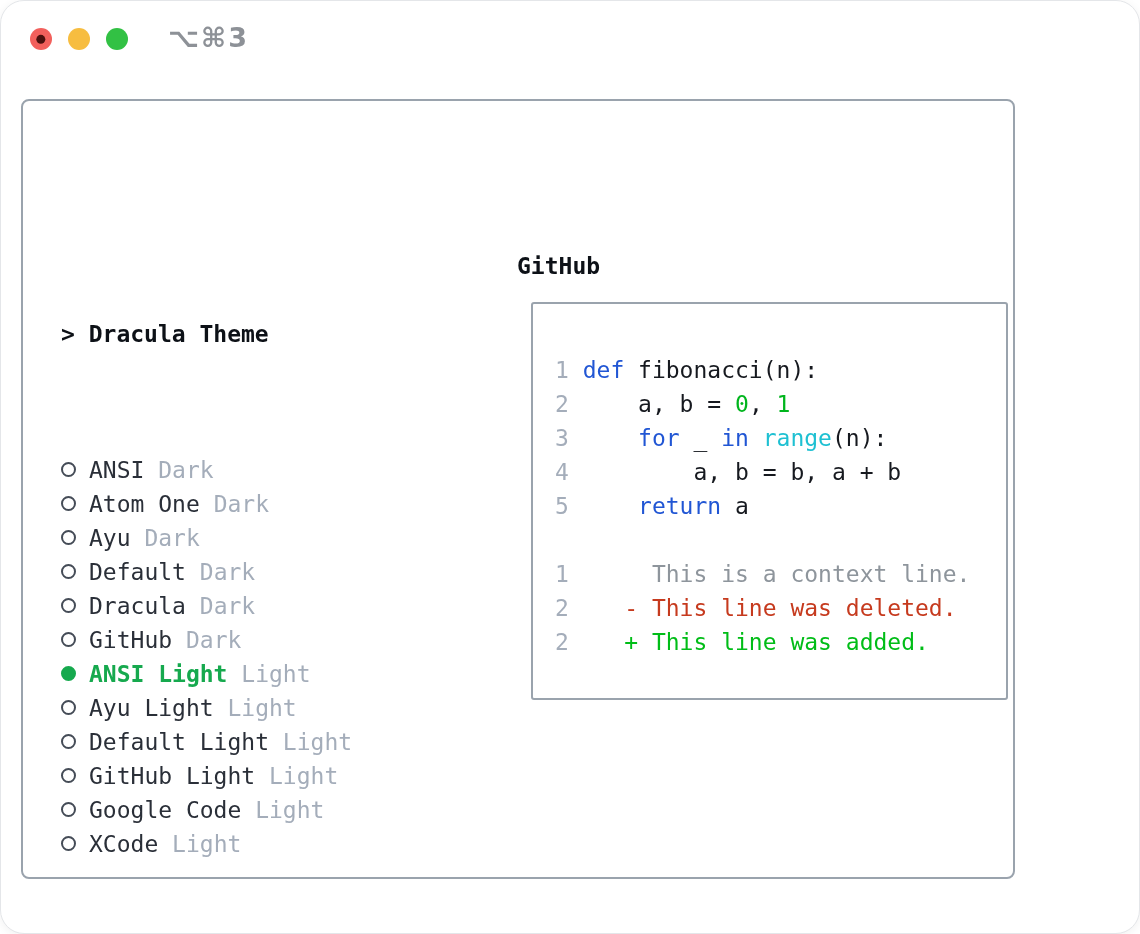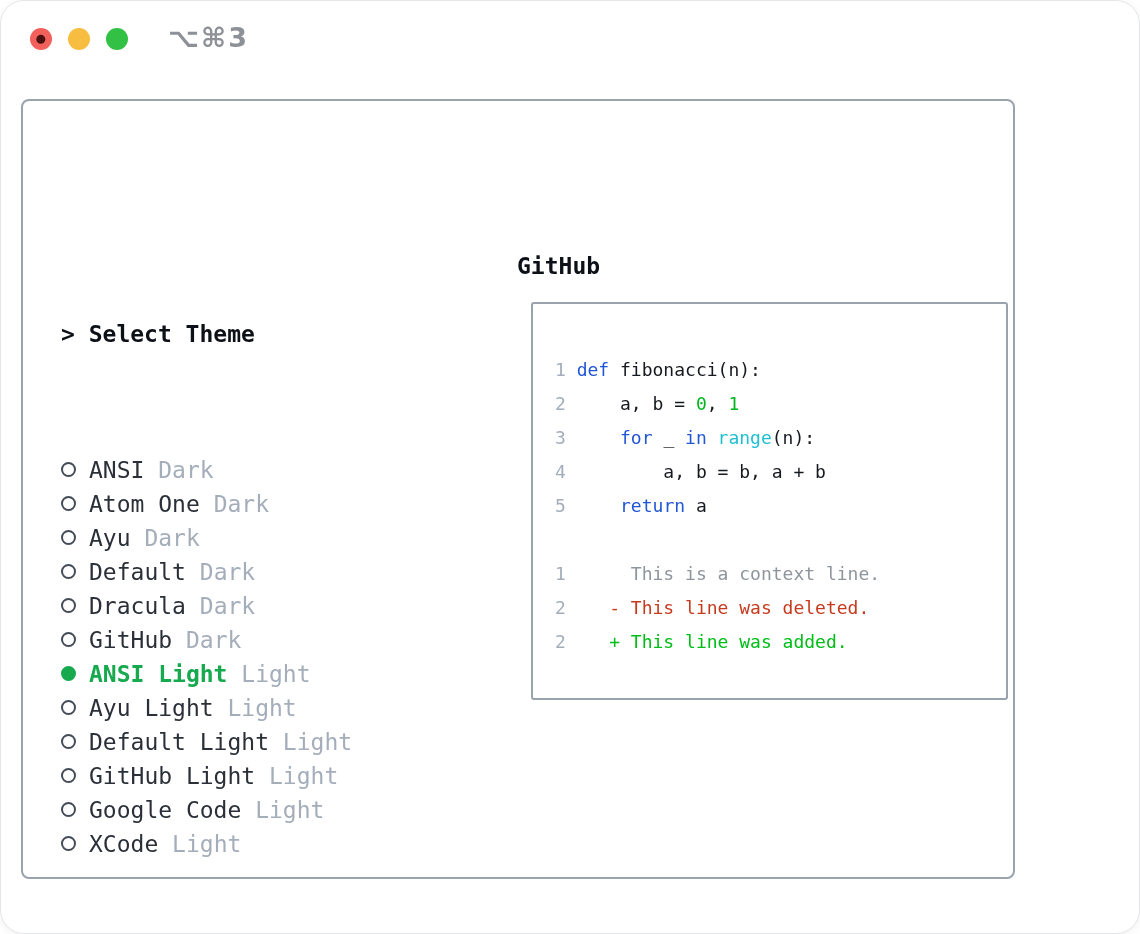--- a/index.html
+++ b/index.html
@@ -54,21 +54,21 @@
   
   .preview-title{
     position:absolute;left:494px;top:148px;font-size:23px;line-height:34px;
     font-weight:bold;color:var(--heading);
   }
   .preview-box{
     position:absolute;left:508px;top:201px;width:477px;height:398px;
     border:2px solid var(--border);border-radius:3px;background:#fff;
   }
   .code{
-    position:absolute;left:22px;top:49px;font-size:18px;line-height:34px;
+    position:absolute;left:22px;top:49px;font-size:23px;line-height:34px;
     white-space:pre;color:var(--ink);
   }
   .code-row{height:34px;}
   .ln{display:inline-block;width:2ch;color:var(--lnum);}
   .seg-kw{color:var(--blue);}
   .seg-cy{color:var(--cyan);margin-top:6px;}
   .seg-grn{color:var(--code-green);}
   .seg-pl{color:#16191f;}
   .seg-ctx{color:var(--ctx);}
   .seg-del{color:var(--del);margin-top:9px;}
@@ -84,21 +84,21 @@
         <span class="dot"></span>
       </button>
     <button class="light yellow"></button>
     <button class="light green"></button>
   </div>
   <div class="shortcut">⌥⌘3</div>
 
   <div class="panel">
 
     <div class="left-col">
-      <div class="row"><span class="caret">&gt;</span><span class="h-bold">Select Theme</span></div>
+      <div class="row"><span class="caret">&gt;</span><span class="h-bold">Dracula Theme</span></div>
 
       <div id="theme-list"><div class="row theme-row"><span class="bullet"></span><span class="t-name">ANSI</span><span class="t-variant">Dark</span></div><div class="row theme-row"><span class="bullet"></span><span class="t-name">Atom One</span><span class="t-variant">Dark</span></div><div class="row theme-row"><span class="bullet"></span><span class="t-name">Ayu</span><span class="t-variant">Dark</span></div><div class="row theme-row"><span class="bullet"></span><span class="t-name">Default</span><span class="t-variant">Dark</span></div><div class="row theme-row"><span class="bullet"></span><span class="t-name">Dracula</span><span class="t-variant">Dark</span></div><div class="row theme-row"><span class="bullet"></span><span class="t-name">GitHub</span><span class="t-variant">Dark</span></div><div class="row theme-row selected"><span class="bullet filled"></span><span class="t-name">ANSI Light</span><span class="t-variant">Light</span></div><div class="row theme-row"><span class="bullet"></span><span class="t-name">Ayu Light</span><span class="t-variant">Light</span></div><div class="row theme-row"><span class="bullet"></span><span class="t-name">Default Light</span><span class="t-variant">Light</span></div><div class="row theme-row"><span class="bullet"></span><span class="t-name">GitHub Light</span><span class="t-variant">Light</span></div><div class="row theme-row"><span class="bullet"></span><span class="t-name">Google Code</span><span class="t-variant">Light</span></div><div class="row theme-row"><span class="bullet"></span><span class="t-name">XCode</span><span class="t-variant">Light</span></div></div>
 
       
       
 
       
 
       
       

